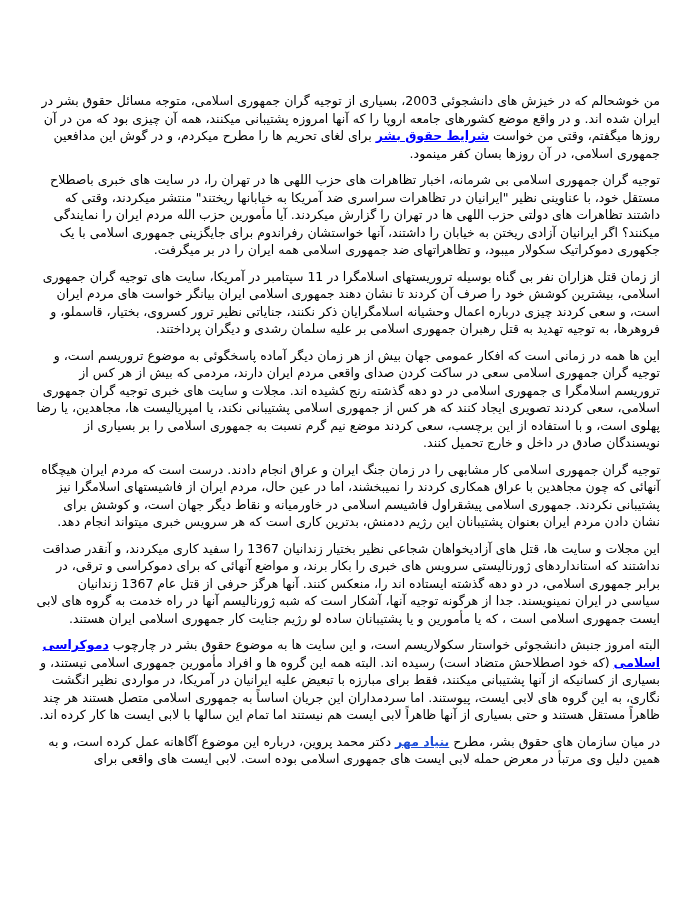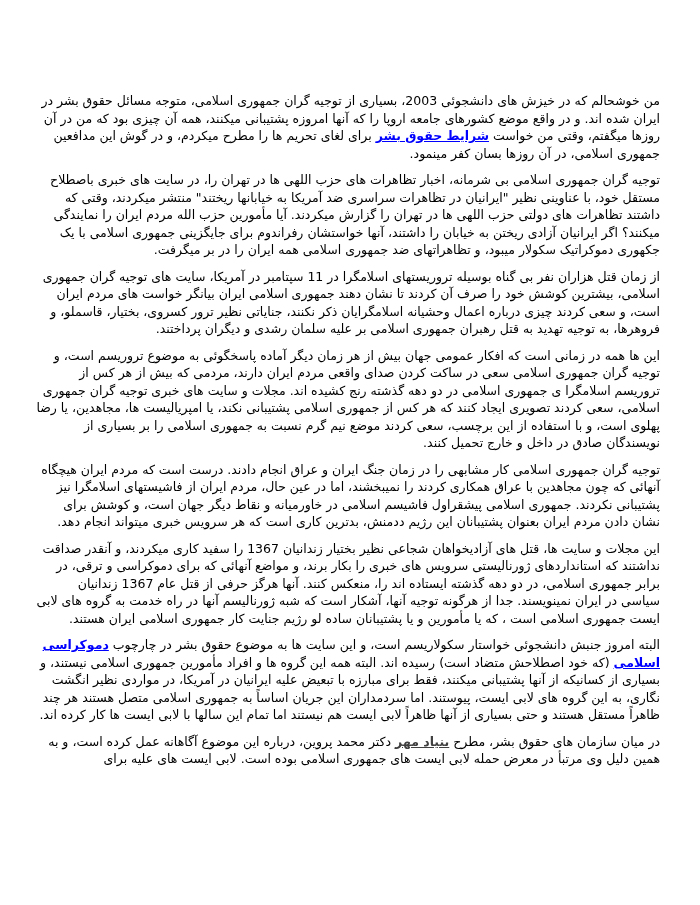--- a/index.html
+++ b/index.html
@@ -43,15 +43,15 @@
 
 <div class="page">
   <div class="content" id="article">
       <p class="para"><span>من خوشحالم که در خیزش های دانشجوئی 2003، بسیاری از توجیه گران جمهوری اسلامی، متوجه مسائل حقوق بشر در ایران شده اند. و در واقع موضع کشورهای جامعه اروپا را که آنها امروزه پشتیبانی میکنند، همه آن چیزی بود که من در آن روزها میگفتم، وقتی من خواست </span><a href="#" class="doc-link" style="color: rgb(0, 0, 255);">شرایط حقوق بشر</a><span> برای لغای تحریم ها را مطرح میکردم، و در گوش این مدافعین جمهوری اسلامی، در آن روزها بسان کفر مینمود.</span></p>
       <p class="para"><span>توجیه گران جمهوری اسلامی بی شرمانه، اخبار تظاهرات های حزب اللهی ها در تهران را، در سایت های خبری باصطلاح مستقل خود، با عناوینی نظیر "ایرانیان در تظاهرات سراسری ضد آمریکا به خیابانها ریختند" منتشر میکردند، وقتی که داشتند تظاهرات های دولتی حزب اللهی ها در تهران را گزارش میکردند. آیا مأمورین حزب الله مردم ایران را نمایندگی میکنند؟ اگر ایرانیان آزادی ریختن به خیابان را داشتند، آنها خواستشان رفراندوم برای جایگزینی جمهوری اسلامی با یک جکهوری دموکراتیک سکولار میبود، و تظاهراتهای ضد جمهوری اسلامی همه ایران را در بر میگرفت.</span></p>
       <p class="para"><span>از زمان قتل هزاران نفر بی گناه بوسیله تروریستهای اسلامگرا در 11 سپتامبر در آمریکا، سایت های توجیه گران جمهوری اسلامی، بیشترین کوشش خود را صرف آن کردند تا نشان دهند جمهوری اسلامی ایران بیانگر خواست های مردم ایران است، و سعی کردند چیزی درباره اعمال وحشیانه اسلامگرایان ذکر نکنند، جنایاتی نظیر ترور کسروی، بختیار، قاسملو، و فروهرها، به توجیه تهدید به قتل رهبران جمهوری اسلامی بر علیه سلمان رشدی و دیگران پرداختند.</span></p>
       <p class="para"><span>این ها همه در زمانی است که افکار عمومی جهان بیش از هر زمان دیگر آماده پاسخگوئی به موضوع تروریسم است، و توجیه گران جمهوری اسلامی سعی در ساکت کردن صدای واقعی مردم ایران دارند، مردمی که بیش از هر کس از تروریسم اسلامگرا ی جمهوری اسلامی در دو دهه گذشته رنج کشیده اند. مجلات و سایت های خبری توجیه گران جمهوری اسلامی، سعی کردند تصویری ایجاد کنند که هر کس از جمهوری اسلامی پشتیبانی نکند، یا امپریالیست ها، مجاهدین، یا رضا پهلوی است، و با استفاده از این برچسب، سعی کردند موضع نیم گرم نسبت به جمهوری اسلامی را بر بسیاری از نویسندگان صادق در داخل و خارج تحمیل کنند.</span></p>
       <p class="para"><span>توجیه گران جمهوری اسلامی کار مشابهی را در زمان جنگ ایران و عراق انجام دادند. درست است که مردم ایران هیچگاه آنهائی که چون مجاهدین با عراق همکاری کردند را نمیبخشند، اما در عین حال، مردم ایران از فاشیستهای اسلامگرا نیز پشتیبانی نکردند. جمهوری اسلامی پیشقراول فاشیسم اسلامی در خاورمیانه و نقاط دیگر جهان است، و کوشش برای نشان دادن مردم ایران بعنوان پشتیبانان این رژیم ددمنش، بدترین کاری است که هر سرویس خبری میتواند انجام دهد.</span></p>
       <p class="para"><span>این مجلات و سایت ها، قتل های آزادیخواهان شجاعی نظیر بختیار زندانیان 1367 را سفید کاری میکردند، و آنقدر صداقت نداشتند که استانداردهای ژورنالیستی سرویس های خبری را بکار برند، و مواضع آنهائی که برای دموکراسی و ترقی، در برابر جمهوری اسلامی، در دو دهه گذشته ایستاده اند را، منعکس کنند. آنها هرگز حرفی از قتل عام 1367 زندانیان سیاسی در ایران نمینویسند. جدا از هرگونه توجیه آنها، آشکار است که شبه ژورنالیسم آنها در راه خدمت به گروه های لابی ایست جمهوری اسلامی است ، که یا مأمورین و یا پشتیبانان ساده لو رژیم جنایت کار جمهوری اسلامی ایران هستند.</span></p>
       <p class="para"><span>البته امروز جنبش دانشجوئی خواستار سکولاریسم است، و این سایت ها به موضوع حقوق بشر در چارچوب </span><a href="#" class="doc-link" style="color: rgb(0, 0, 255);">دموکراسی اسلامی</a><span> (که خود اصطلاحش متضاد است) رسیده اند. البته همه این گروه ها و افراد مأمورین جمهوری اسلامی نیستند، و بسیاری از کسانیکه از آنها پشتیبانی میکنند، فقط برای مبارزه با تبعیض علیه ایرانیان در آمریکا، در مواردی نظیر انگشت نگاری، به این گروه های لابی ایست، پیوستند. اما سردمداران این جریان اساساً به جمهوری اسلامی متصل هستند هر چند ظاهراً مستقل هستند و حتی بسیاری از آنها ظاهراً لابی ایست هم نیستند اما تمام این سالها با لابی ایست ها کار کرده اند.</span></p>
-      <p class="para"><span>در میان سازمان های حقوق بشر، مطرح </span><a href="#" class="doc-link" style="color: #404040;">بنیاد مهر</a><span> دکتر محمد پروین، درباره این موضوع آگاهانه عمل کرده است، و به همین دلیل وی مرتبأ در معرض حمله لابی ایست های جمهوری اسلامی بوده است. لابی ایست های علیه برای</span></p>
+      <p class="para"><span>در میان سازمان های حقوق بشر، مطرح </span><a href="#" class="doc-link" style="color: #1d4ed8;">بنیاد مهر</a><span> دکتر محمد پروین، درباره این موضوع آگاهانه عمل کرده است، و به همین دلیل وی مرتبأ در معرض حمله لابی ایست های جمهوری اسلامی بوده است. لابی ایست های واقعی برای</span></p>
     </div>
 </div>
 
 </body></html>

